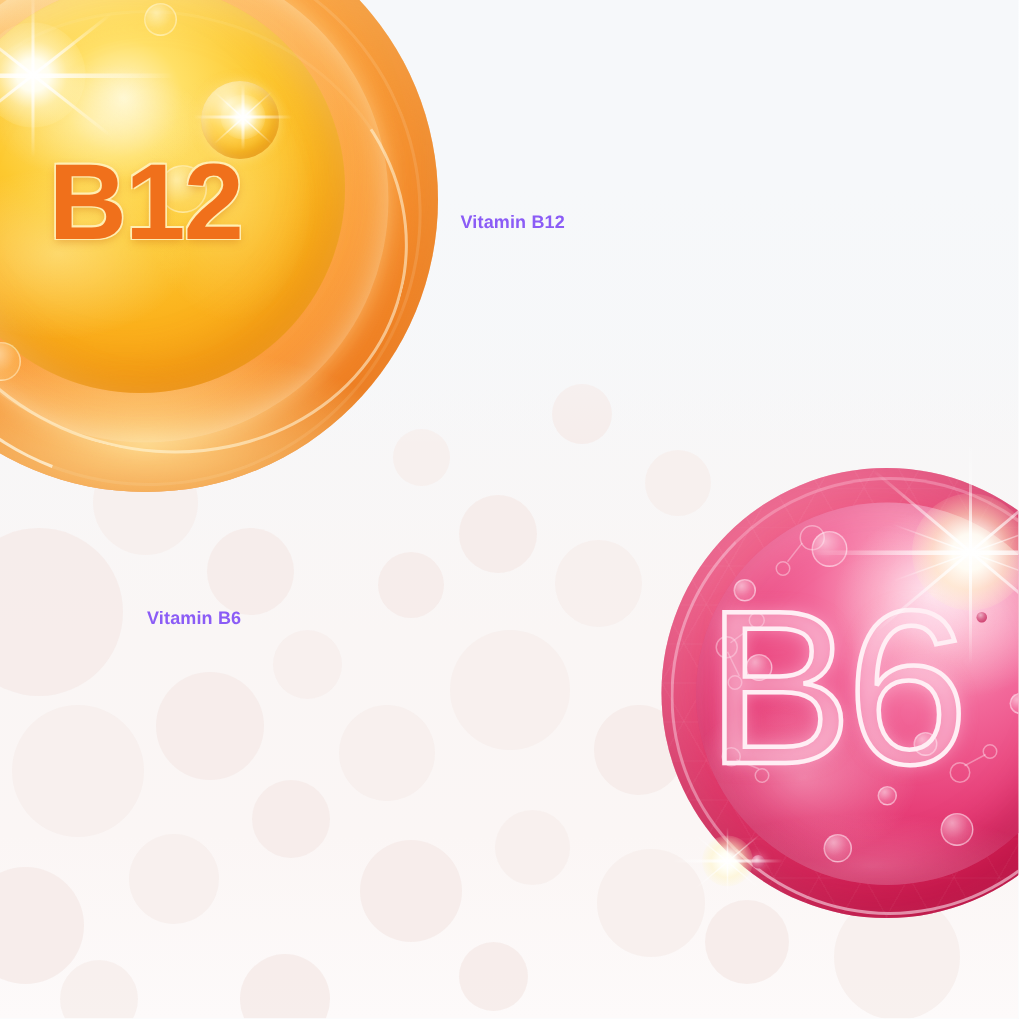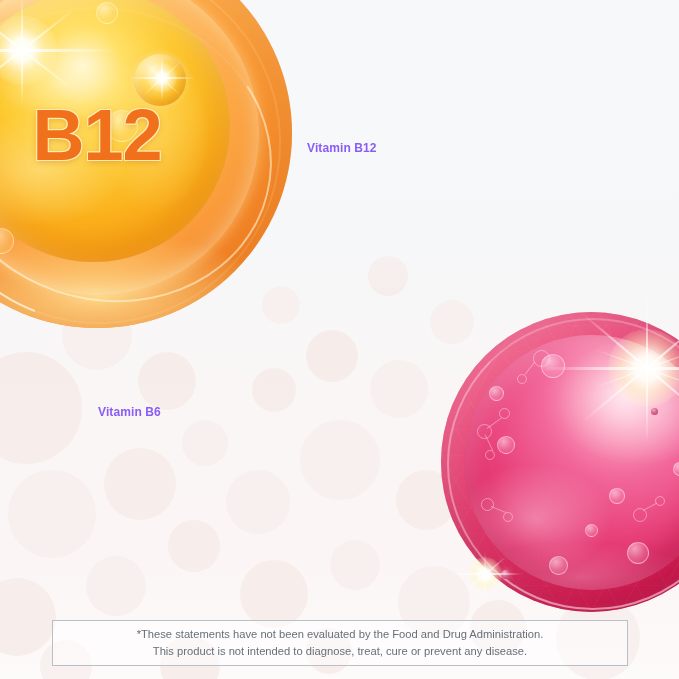--- a/index.html
+++ b/index.html
@@ -421,20 +421,21 @@
     <div class="b6-bubble" style="left:48px;  top:74px;  width:13px; height:13px;"></div>
     <div class="b6-bubble" style="left:56px;  top:124px; width:16px; height:16px;"></div>
     <div class="b6-bubble" style="left:168px; top:176px; width:14px; height:14px;"></div>
     <div class="b6-bubble" style="left:186px; top:230px; width:20px; height:20px;"></div>
     <div class="b6-bubble" style="left:108px; top:244px; width:17px; height:17px;"></div>
     <div class="b6-bubble" style="left:144px; top:212px; width:11px; height:11px;"></div>
     <div class="b6-bubble" style="left:232px; top:150px; width:12px; height:12px;"></div>
     <div class="b6-chip" style="left:60px;  top:258px; width:9px;  height:9px;"></div>
     <div class="b6-chip" style="left:210px; top:96px;  width:7px;  height:7px;"></div>
 
+    <div class="b6-label">B6</div>
 
     <div class="flare" style="left:206px; top:56px; width:0; height:0;">
       <div class="core" style="width:78px; height:78px;"></div>
       <div class="ray" style="width:210px; height:3px; margin-left:-105px; margin-top:-1.5px;"></div>
       <div class="ray" style="width:150px; height:2px; margin-left:-75px; margin-top:-1px; transform:rotate(90deg);"></div>
       <div class="ray" style="width:170px; height:2px; margin-left:-85px; margin-top:-1px; transform:rotate(40deg);"></div>
       <div class="ray" style="width:170px; height:2px; margin-left:-85px; margin-top:-1px; transform:rotate(-40deg);"></div>
       <div class="ray" style="width:110px; height:1px; margin-left:-55px; transform:rotate(20deg);"></div>
       <div class="ray" style="width:110px; height:1px; margin-left:-55px; transform:rotate(-20deg);"></div>
     </div>
@@ -448,18 +449,14 @@
   </div>
 
   <div class="txt-block" id="text-b12">
     <h2 class="txt-head">Vitamin B12</h2>
   </div>
 
   <div class="txt-block" id="text-b6">
     <h2 class="txt-head">Vitamin B6</h2>
   </div>
 
-  <div id="footer-box">
-    <div class="footer-line">*These statements have not been evaluated by the Food and Drug Administration.</div>
-    <div class="footer-line">This product is not intended to diagnose, treat, cure or prevent any disease.</div>
-  </div>
 
 </div>
 
 </body></html>

